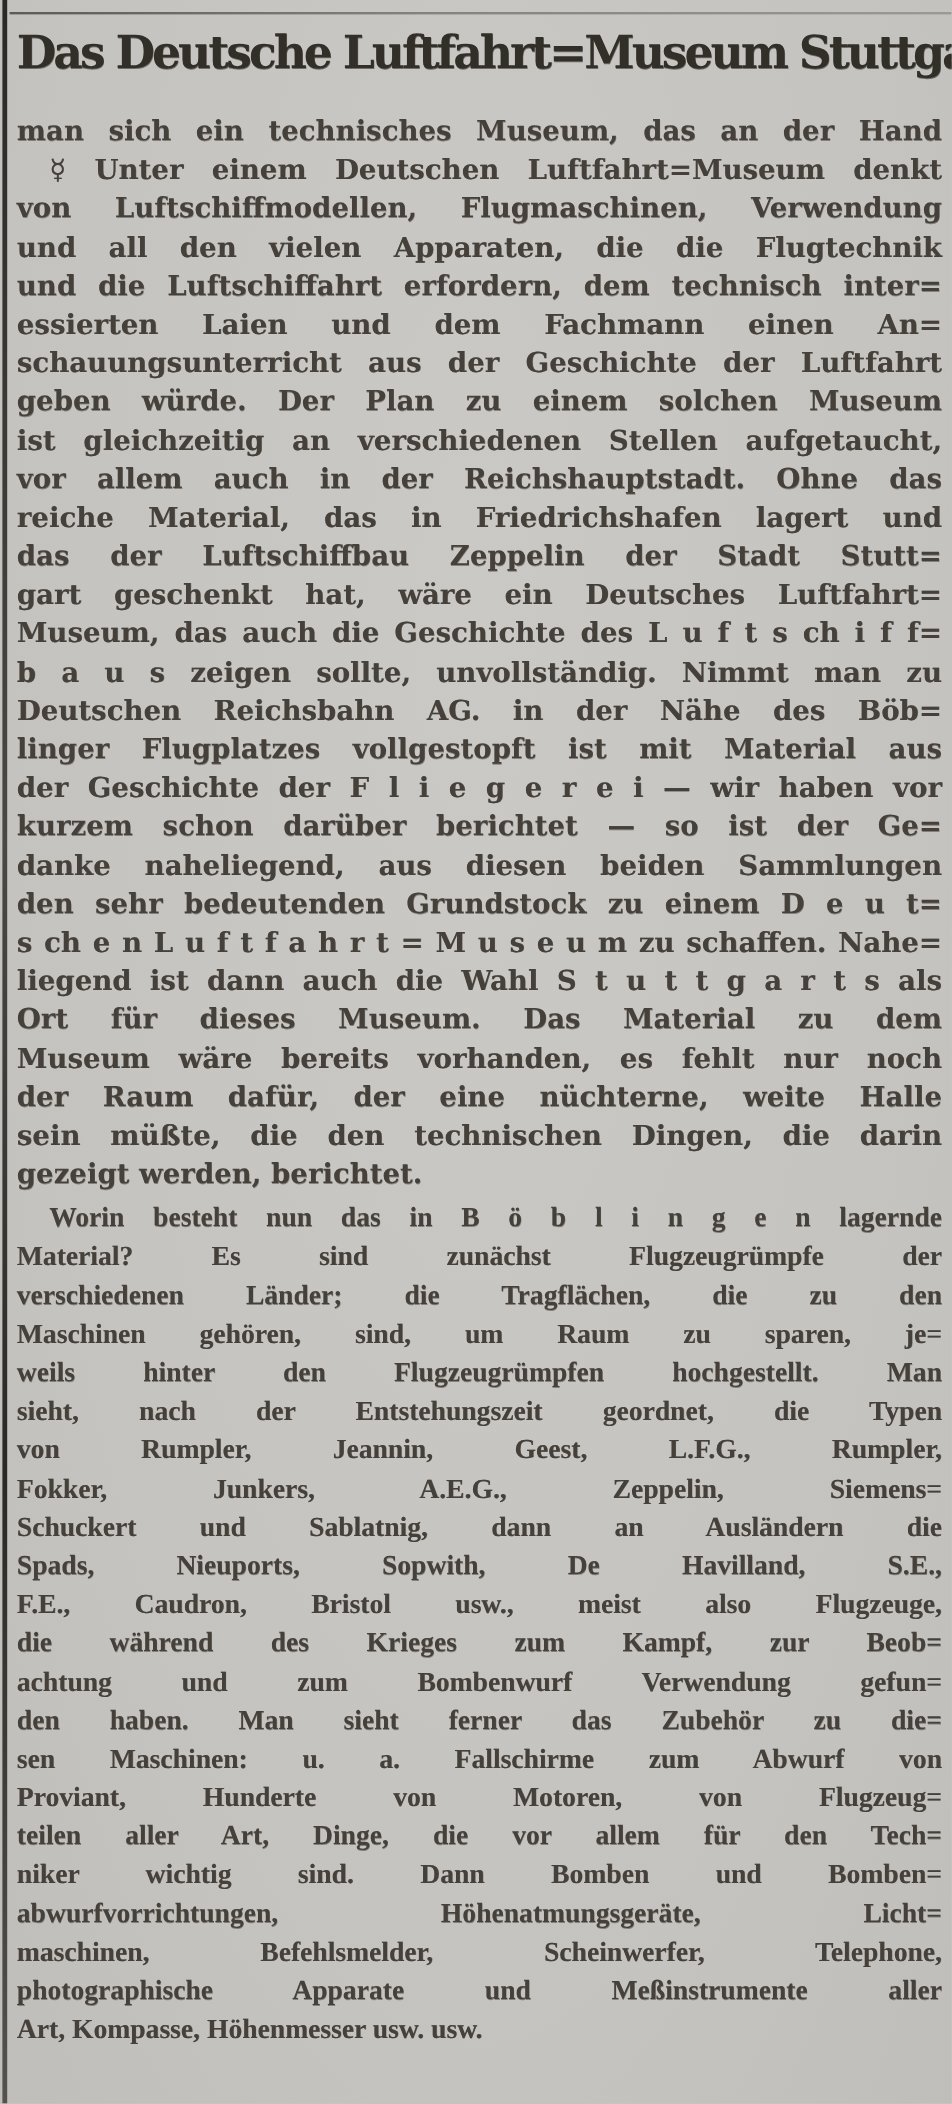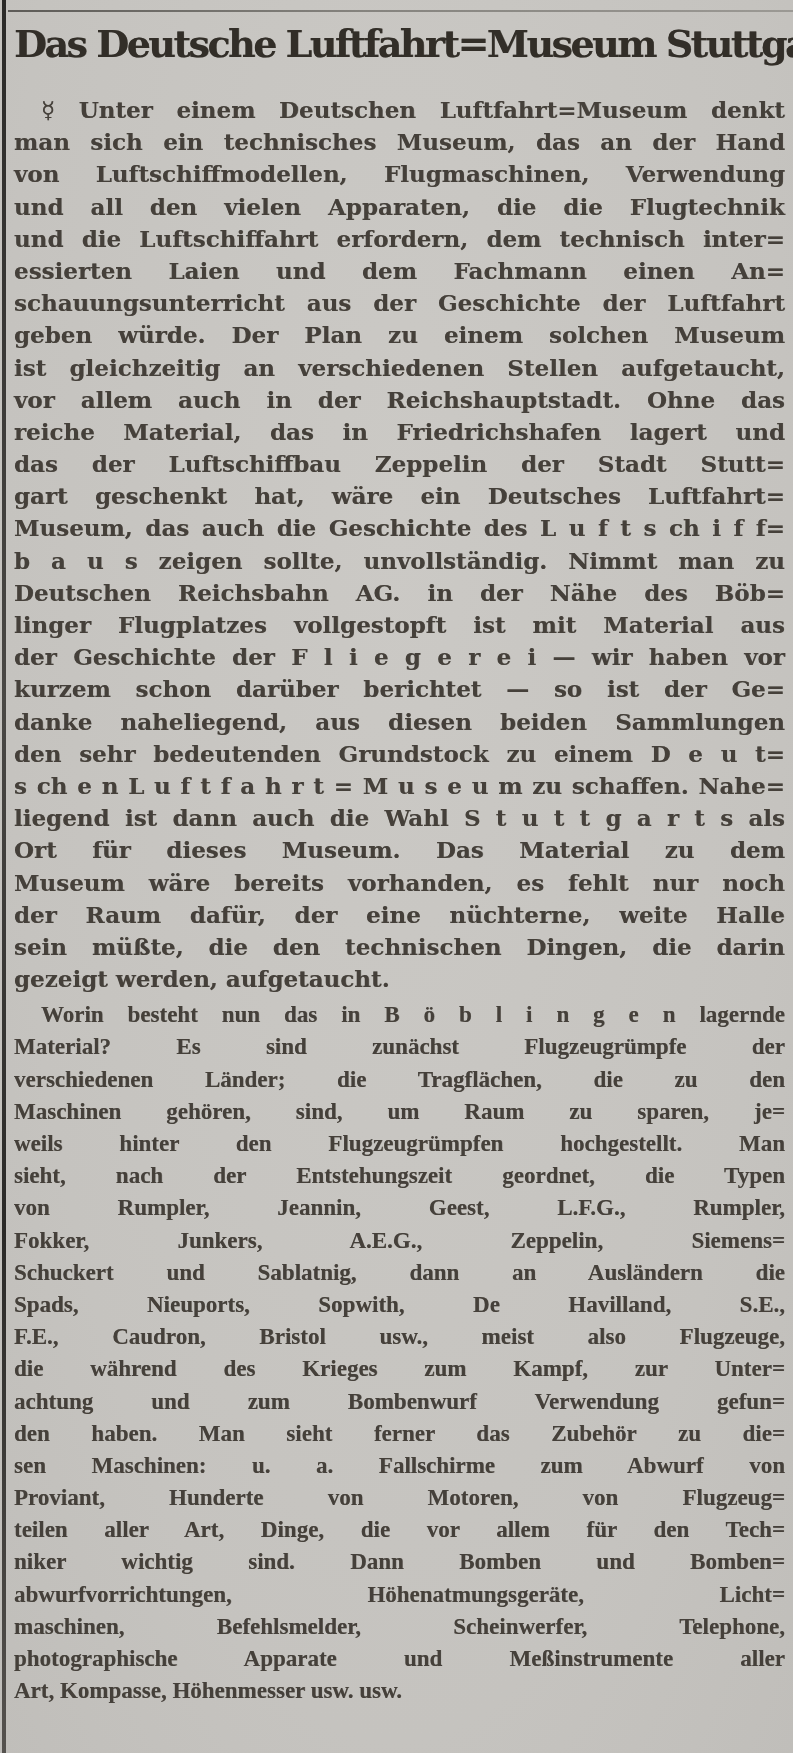--- a/index.html
+++ b/index.html
@@ -70,22 +70,22 @@
 </style>
 </head>
 <body>
 
 <div class="page">
   <div class="top-rule"></div>
   <div class="left-rule"></div>
   <div class="column">
     <h1 class="title">Das Deutsche Luftfahrt=Museum Stuttgart</h1>
     <div class="paragraph">
+        <div class="line">man sich ein technisches Museum, das an der Hand</div>
         <div class="line first">☿ Unter einem Deutschen Luftfahrt=Museum denkt</div>
-        <div class="line">man sich ein technisches Museum, das an der Hand</div>
         <div class="line">von Luftschiffmodellen, Flugmaschinen, Verwendung</div>
         <div class="line">und all den vielen Apparaten, die die Flugtechnik</div>
         <div class="line">und die Luftschiffahrt erfordern, dem technisch inter=</div>
         <div class="line">essierten Laien und dem Fachmann einen An=</div>
         <div class="line">schauungsunterricht aus der Geschichte der Luftfahrt</div>
         <div class="line">geben würde. Der Plan zu einem solchen Museum</div>
         <div class="line">ist gleichzeitig an verschiedenen Stellen aufgetaucht,</div>
         <div class="line">vor allem auch in der Reichshauptstadt. Ohne das</div>
         <div class="line">reiche Material, das in Friedrichshafen lagert und</div>
         <div class="line">das der Luftschiffbau Zeppelin der Stadt Stutt=</div>
@@ -97,35 +97,35 @@
         <div class="line">der Geschichte der F l i e g e r e i — wir haben vor</div>
         <div class="line">kurzem schon darüber berichtet — so ist der Ge=</div>
         <div class="line">danke naheliegend, aus diesen beiden Sammlungen</div>
         <div class="line">den sehr bedeutenden Grundstock zu einem D e u t=</div>
         <div class="line">s ch e n L u f t f a h r t = M u s e u m zu schaffen. Nahe=</div>
         <div class="line">liegend ist dann auch die Wahl S t u t t g a r t s als</div>
         <div class="line">Ort für dieses Museum. Das Material zu dem</div>
         <div class="line">Museum wäre bereits vorhanden, es fehlt nur noch</div>
         <div class="line">der Raum dafür, der eine nüchterne, weite Halle</div>
         <div class="line">sein müßte, die den technischen Dingen, die darin</div>
-        <div class="line last">gezeigt werden, aufgetaucht.</div>
+        <div class="line last">gezeigt werden, berichtet.</div>
       </div>
     <div class="paragraph p2">
         <div class="line first">Worin besteht nun das in B ö b l i n g e n lagernde</div>
         <div class="line">Material? Es sind zunächst Flugzeugrümpfe der</div>
         <div class="line">verschiedenen Länder; die Tragflächen, die zu den</div>
         <div class="line">Maschinen gehören, sind, um Raum zu sparen, je=</div>
         <div class="line">weils hinter den Flugzeugrümpfen hochgestellt. Man</div>
         <div class="line">sieht, nach der Entstehungszeit geordnet, die Typen</div>
         <div class="line">von Rumpler, Jeannin, Geest, L.F.G., Rumpler,</div>
         <div class="line">Fokker, Junkers, A.E.G., Zeppelin, Siemens=</div>
         <div class="line">Schuckert und Sablatnig, dann an Ausländern die</div>
         <div class="line">Spads, Nieuports, Sopwith, De Havilland, S.E.,</div>
         <div class="line">F.E., Caudron, Bristol usw., meist also Flugzeuge,</div>
-        <div class="line">die während des Krieges zum Kampf, zur Unter=</div>
+        <div class="line">die während des Krieges zum Kampf, zur Beob=</div>
         <div class="line">achtung und zum Bombenwurf Verwendung gefun=</div>
         <div class="line">den haben. Man sieht ferner das Zubehör zu die=</div>
         <div class="line">sen Maschinen: u. a. Fallschirme zum Abwurf von</div>
         <div class="line">Proviant, Hunderte von Motoren, von Flugzeug=</div>
         <div class="line">teilen aller Art, Dinge, die vor allem für den Tech=</div>
         <div class="line">niker wichtig sind. Dann Bomben und Bomben=</div>
         <div class="line">abwurfvorrichtungen, Höhenatmungsgeräte, Licht=</div>
         <div class="line">maschinen, Befehlsmelder, Scheinwerfer, Telephone,</div>
         <div class="line">photographische Apparate und Meßinstrumente aller</div>
         <div class="line last">Art, Kompasse, Höhenmesser usw. usw.</div>

